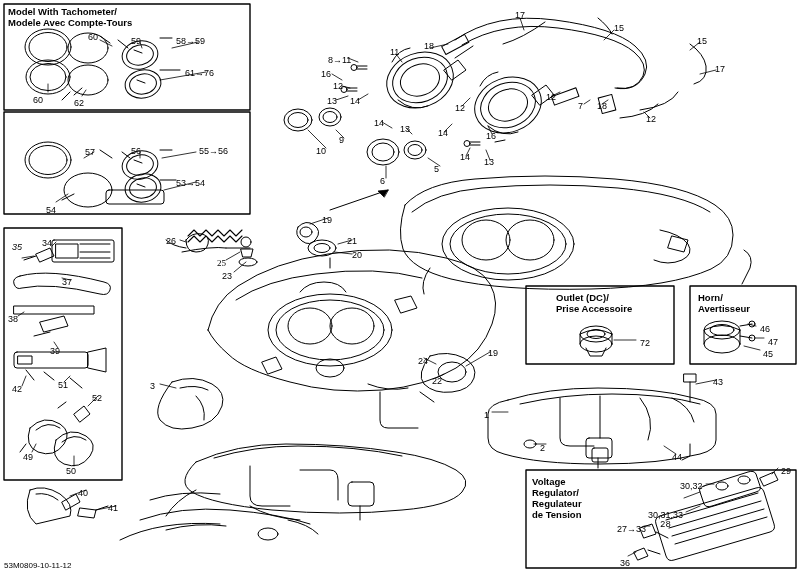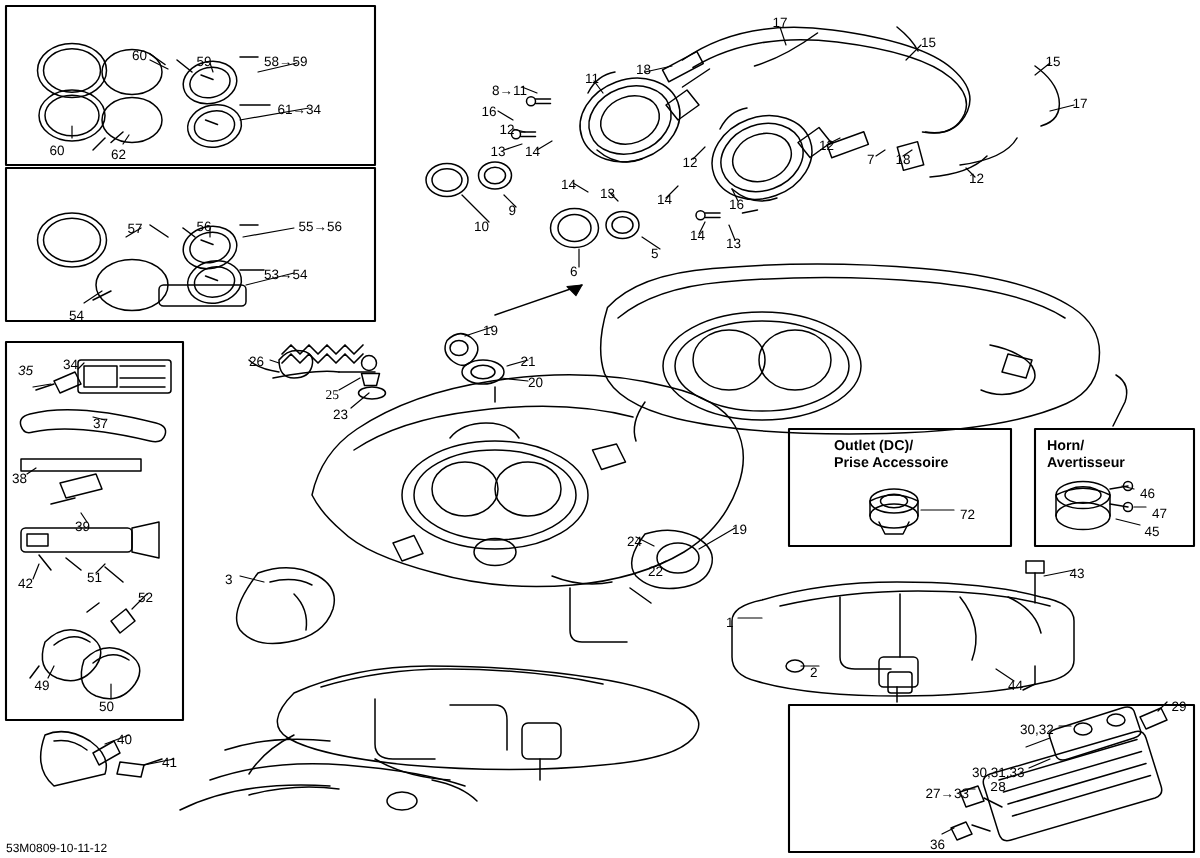--- a/index.html
+++ b/index.html
@@ -343,34 +343,40 @@
         <rect x="4" y="112" width="246" height="102"></rect>
         <rect x="4" y="228" width="118" height="252"></rect>
         <rect x="526" y="286" width="148" height="78"></rect>
         <rect x="690" y="286" width="106" height="78"></rect>
         <rect x="526" y="470" width="270" height="98"></rect>
       </g>
 
     </g>
   </svg>
 
+  <div class="boxtitle" style="left:8px;top:6px;">Model With Tachometer/
+Modele Avec Compte-Tours</div>
   <div class="boxtitle" style="left:556px;top:292px;">Outlet (DC)/
 Prise Accessoire</div>
   <div class="boxtitle" style="left:698px;top:292px;">Horn/
 Avertisseur</div>
+  <div class="boxtitle" style="left:532px;top:476px;">Voltage
+Regulator/
+Regulateur
+de Tension</div>
 
   <div class="footer">53M0809-10-11-12</div>
 
   <div id="callout-host">
       <div class="lbl" style="left: 88px; top: 32px;">60</div>
       <div class="lbl" style="left: 131px; top: 36px;">59</div>
       <div class="lbl" style="left: 176px; top: 36px;">58→59</div>
       <div class="lbl" style="left: 33px; top: 95px;">60</div>
       <div class="lbl" style="left: 74px; top: 98px;">62</div>
-      <div class="lbl" style="left: 185px; top: 68px;">61→34</div>
+      <div class="lbl" style="left: 185px; top: 68px;">61→76</div>
       <div class="lbl" style="left: 85px; top: 147px;">57</div>
       <div class="lbl" style="left: 131px; top: 146px;">56</div>
       <div class="lbl" style="left: 176px; top: 146px; margin-left: 23px;">55→56</div>
       <div class="lbl" style="left: 46px; top: 205px;">54</div>
       <div class="lbl" style="left: 176px; top: 178px;">53→54</div>
       <div class="lbl" style="left: 515px; top: 10px;">17</div>
       <div class="lbl" style="left: 614px; top: 23px;">15</div>
       <div class="lbl" style="left: 424px; top: 41px;">18</div>
       <div class="lbl" style="left: 715px; top: 64px;">17</div>
       <div class="lbl" style="left: 697px; top: 36px;">15</div>

